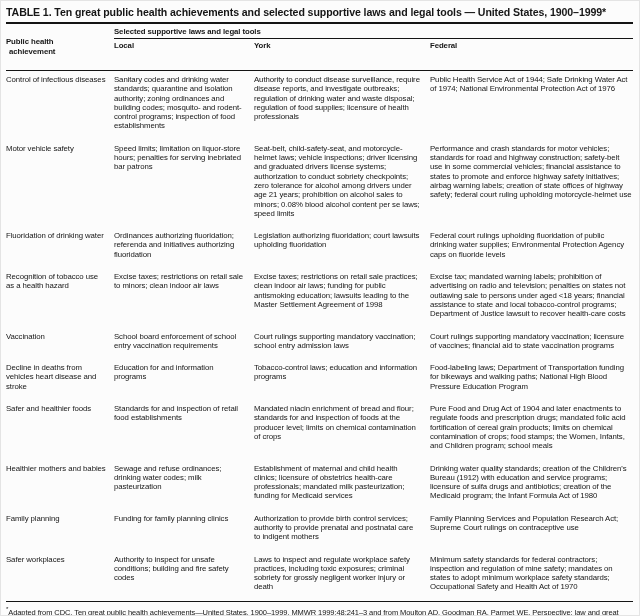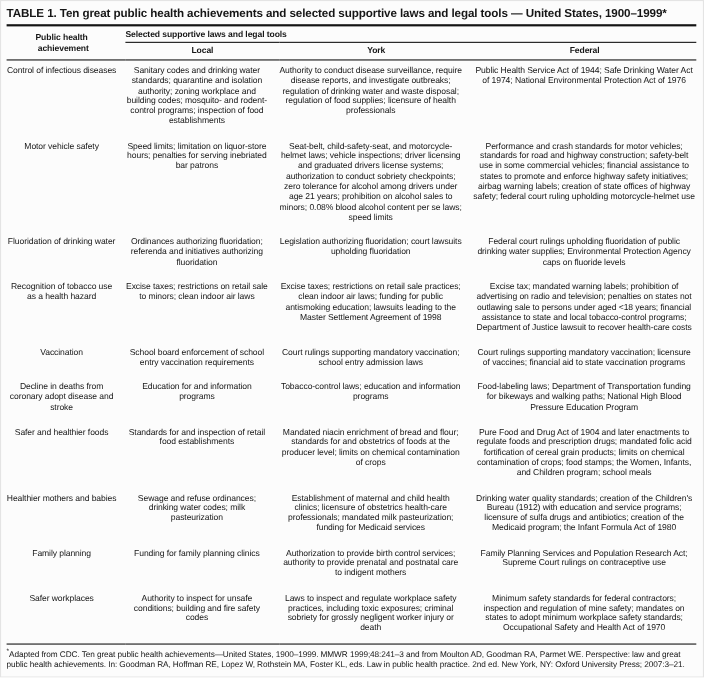--- a/index.html
+++ b/index.html
@@ -24,39 +24,39 @@
   }
   table.tg {
     width: 100%;
     border-collapse: collapse;
     table-layout: fixed;
     border-bottom: 1px solid #141414;
   }
   th, td {
     font-size: 7.8px;
     letter-spacing: -0.08px;
-    text-align: center;
+    text-align: left;
   }
   thead th { font-weight: bold; }
   th.col1-head {
     vertical-align: middle;
     line-height: 10px;
     padding: 2px 8px 3px 0;
     border-bottom: 1px solid #141414;
   }
   th.col1-head .indent { padding-left: 3px; }
   th.group-head {
     text-align: left;
     vertical-align: top;
     padding: 3px 0 2px 0;
     border-bottom: 1px solid #141414;
   }
   th.sub {
-    text-align: center;
-    padding: 2px 0 4px 0;
+    text-align: left;
+    padding: 2px 0 20px 0;
     border-bottom: 1px solid #141414;
   }
   tbody td {
     vertical-align: top;
     line-height: 9.3px;
     padding: 4px 10px 9px 0;
   }
   tbody td.last { padding-right: 1px; }
   tbody td.ach { padding-right: 8px; }
   .footnote {
@@ -91,21 +91,21 @@
       </tr>
       <tr>
         <th class="sub">Local</th>
         <th class="sub">York</th>
         <th class="sub">Federal</th>
       </tr>
     </thead>
     <tbody>
       <tr>
         <td class="ach">Control of infectious diseases</td>
-        <td>Sanitary codes and drinking water standards; quarantine and isolation authority; zoning workplace and building codes; mosquito- and rodent-control programs; inspection of food establishments</td>
+        <td>Sanitary codes and drinking water standards; quarantine and isolation authority; zoning ordinances and building codes; mosquito- and rodent-control programs; inspection of food establishments</td>
         <td>Authority to conduct disease surveillance, require disease reports, and investigate outbreaks; regulation of drinking water and waste disposal; regulation of food supplies; licensure of health professionals</td>
         <td class="last">Public Health Service Act of 1944; Safe Drinking Water Act of 1974; National Environmental Protection Act of 1976</td>
       </tr>
       <tr>
         <td class="ach">Motor vehicle safety</td>
         <td>Speed limits; limitation on liquor-store hours; penalties for serving inebriated bar patrons</td>
         <td>Seat-belt, child-safety-seat, and motorcycle-helmet laws; vehicle inspections; driver licensing and graduated drivers license systems; authorization to conduct sobriety checkpoints; zero tolerance for alcohol among drivers under age 21 years; prohibition on alcohol sales to minors; 0.08% blood alcohol content per se laws; speed limits</td>
         <td class="last">Performance and crash standards for motor vehicles; standards for road and highway construction; safety-belt use in some commercial vehicles; financial assistance to states to promote and enforce highway safety initiatives; airbag warning labels; creation of state offices of highway safety; federal court ruling upholding motorcycle-helmet use</td>
       </tr>
       <tr>
@@ -120,29 +120,29 @@
         <td>Excise taxes; restrictions on retail sale practices; clean indoor air laws; funding for public antismoking education; lawsuits leading to the Master Settlement Agreement of 1998</td>
         <td class="last">Excise tax; mandated warning labels; prohibition of advertising on radio and television; penalties on states not outlawing sale to persons under aged &lt;18 years; financial assistance to state and local tobacco-control programs; Department of Justice lawsuit to recover health-care costs</td>
       </tr>
       <tr>
         <td class="ach">Vaccination</td>
         <td>School board enforcement of school entry vaccination requirements</td>
         <td>Court rulings supporting mandatory vaccination; school entry admission laws</td>
         <td class="last">Court rulings supporting mandatory vaccination; licensure of vaccines; financial aid to state vaccination programs</td>
       </tr>
       <tr>
-        <td class="ach">Decline in deaths from coronary adopt disease and stroke</td>
+        <td class="ach">Decline in deaths from vehicles heart disease and stroke</td>
         <td>Education for and information programs</td>
         <td>Tobacco-control laws; education and information programs</td>
         <td class="last">Food-labeling laws; Department of Transportation funding for bikeways and walking paths; National High Blood Pressure Education Program</td>
       </tr>
       <tr>
         <td class="ach">Safer and healthier foods</td>
         <td>Standards for and inspection of retail food establishments</td>
-        <td>Mandated niacin enrichment of bread and flour; standards for and obstetrics of foods at the producer level; limits on chemical contamination of crops</td>
+        <td>Mandated niacin enrichment of bread and flour; standards for and inspection of foods at the producer level; limits on chemical contamination of crops</td>
         <td class="last">Pure Food and Drug Act of 1904 and later enactments to regulate foods and prescription drugs; mandated folic acid fortification of cereal grain products; limits on chemical contamination of crops; food stamps; the Women, Infants, and Children program; school meals</td>
       </tr>
       <tr>
         <td class="ach">Healthier mothers and babies</td>
         <td>Sewage and refuse ordinances; drinking water codes; milk pasteurization</td>
         <td>Establishment of maternal and child health clinics; licensure of obstetrics health-care professionals; mandated milk pasteurization; funding for Medicaid services</td>
         <td class="last">Drinking water quality standards; creation of the Children's Bureau (1912) with education and service programs; licensure of sulfa drugs and antibiotics; creation of the Medicaid program; the Infant Formula Act of 1980</td>
       </tr>
       <tr>
         <td class="ach">Family planning</td>

